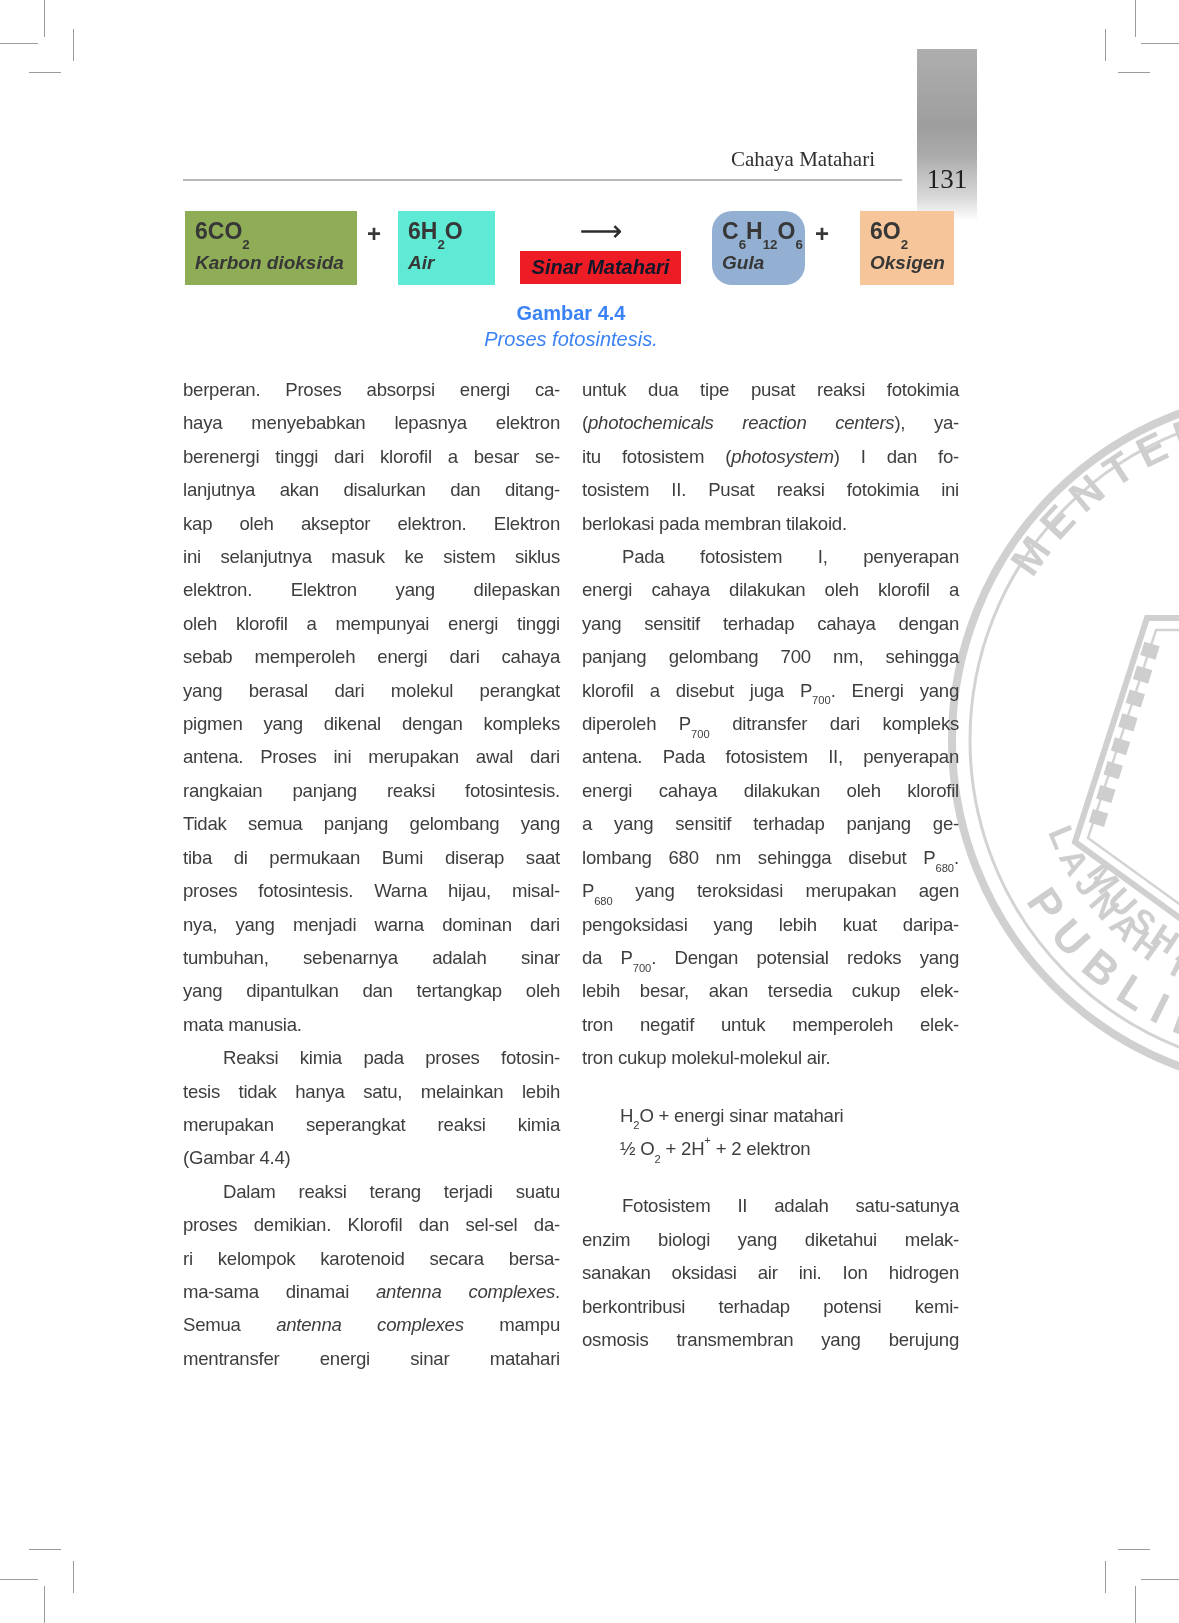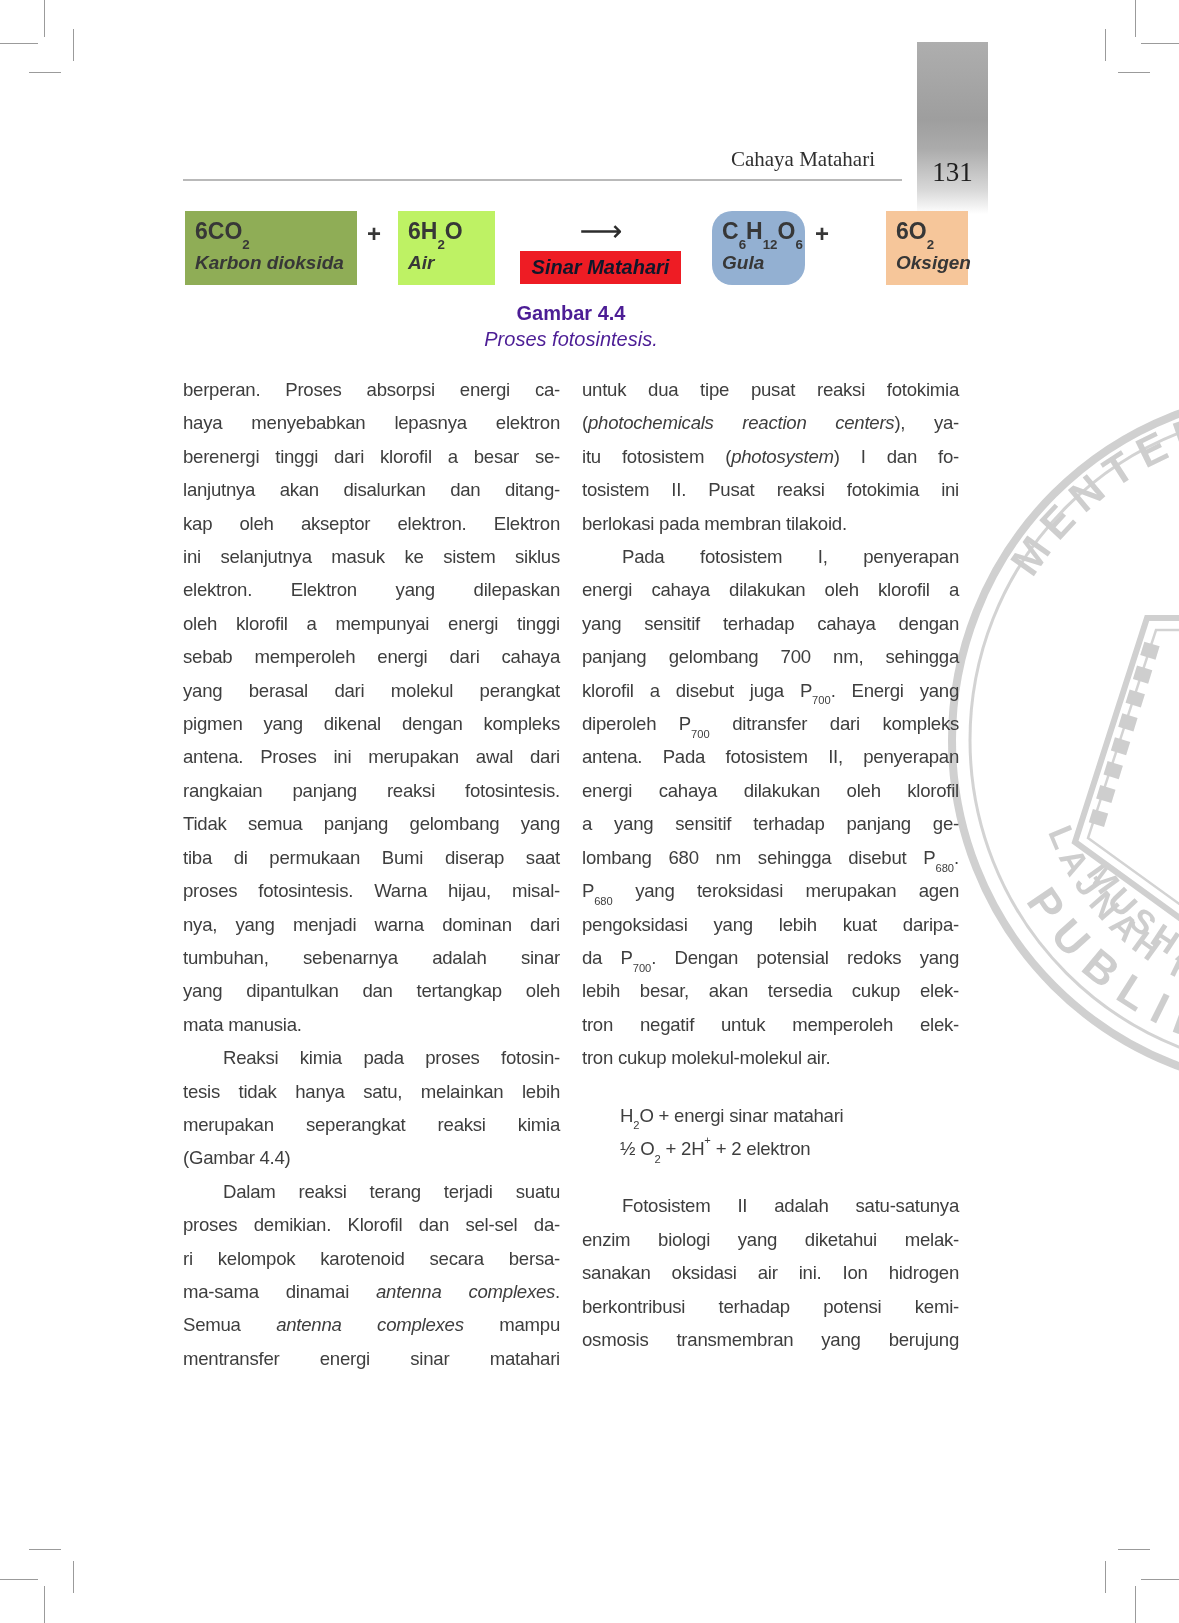--- a/index.html
+++ b/index.html
@@ -11,52 +11,52 @@
   .cm { position:absolute; background:#9b9b9b; }
 
   
   .running-head {
     position:absolute; left:183px; top:146px; width:692px;
     text-align:right; font-family:"Liberation Serif", serif;
     font-size:21px; color:#2f2f2f; line-height:26px;
   }
   .head-rule { position:absolute; left:183px; top:179px; width:719px; height:2px; background:#b9b9b9; }
   .page-number-box {
-    position:absolute; left:917px; top:42px; width:71px; height:172px;
+    position:absolute; left:917px; top:49px; width:60px; height:172px;
     background:linear-gradient(180deg,#aeaeae 0%,#9e9e9e 45%,#ababab 62%,#d8d8d8 86%,#ffffff 100%);
   }
   .page-number {
     position:absolute; bottom:26px; left:0; width:100%; text-align:center;
     font-family:"Liberation Serif", serif; font-size:27px; color:#1f1f1f;
   }
 
   
   .stamp { position:absolute; left:930px; top:380px; width:500px; height:720px; z-index:0; pointer-events:none; }
   .stamp text { font-family:"Liberation Sans", sans-serif; font-weight:bold; fill:#c9c9c9; }
 
   
   .figure-row { position:absolute; left:183px; top:211px; width:776px; height:75px; z-index:1; }
   .eqbox { position:absolute; top:0; height:74px; box-sizing:border-box; padding:7px 0 0 10px; color:#373737; }
   .eqbox .formula { font-size:23px; font-weight:bold; line-height:26px; }
   .eqbox .formula sub { font-size:0.58em; position:relative; top:0.3em; line-height:0; }
   .eqbox .box-label { font-size:19px; font-weight:bold; font-style:italic; margin-top:8px; }
   .box-co2 { left:2px;  width:172px; }
   .box-h2o { left:215px; width:97px; }
   .box-gula{ left:529px; width:93px; }
-  .box-o2  { left:703px; width:82px; }
+  .box-o2  { left:677px; width:94px; }
   .plus { position:absolute; top:9px; width:28px; text-align:center; font-size:24px; font-weight:bold; color:#373737; }
   .plus-1 { left:177px; } .plus-2 { left:625px; }
   .arrow-glyph { position:absolute; left:380px; top:2px; width:76px; text-align:center; font-size:30px; color:#2c2c2c; }
   .box-sinar {
     position:absolute; left:337px; top:40px; width:161px; height:33px; line-height:33px;
     text-align:center; font-size:20px; font-weight:bold; font-style:italic; color:#0f172a;
   }
 
   
-  .fig-caption { position:absolute; left:183px; top:300px; width:776px; text-align:center; color:#4c1d95; z-index:1; }
+  .fig-caption { position:absolute; left:183px; top:300px; width:776px; text-align:center; color:#3b82f6; z-index:1; }
   .fig-caption .cap-title { font-size:20px; font-weight:bold; line-height:26px; }
   .fig-caption .cap-text  { font-size:20px; font-style:italic; line-height:26px; }
 
   
   .columns {
     position:absolute; left:183px; top:373px; width:776px; z-index:1;
     display:flex; gap:22px;
     font-size:18.6px; line-height:33.4px; color:#3e3e3e; letter-spacing:-0.25px;
   }
   .col { width:377px; }
@@ -126,21 +126,21 @@
   <div class="page-number-box">
     <div class="page-number">131</div>
   </div>
 
   <div class="figure-row">
     <div class="eqbox box-co2" style="background: rgb(143, 173, 86);">
       <div class="formula">6CO<sub>2</sub></div>
       <div class="box-label">Karbon dioksida</div>
     </div>
     <div class="plus plus-1">+</div>
-    <div class="eqbox box-h2o" style="background: #bef264;">
+    <div class="eqbox box-h2o" style="background: #5eead4;">
       <div class="formula">6H<sub>2</sub>O</div>
       <div class="box-label">Air</div>
     </div>
     <div class="arrow-glyph">⟶</div>
     <div class="box-sinar" style="background: rgb(238, 28, 36);">Sinar Matahari</div>
     <div class="eqbox box-gula" style="background: rgb(147, 176, 210); border-radius: 20px;">
       <div class="formula">C<sub>6</sub>H<sub>12</sub>O<sub>6</sub></div>
       <div class="box-label">Gula</div>
     </div>
     <div class="plus plus-2">+</div>

